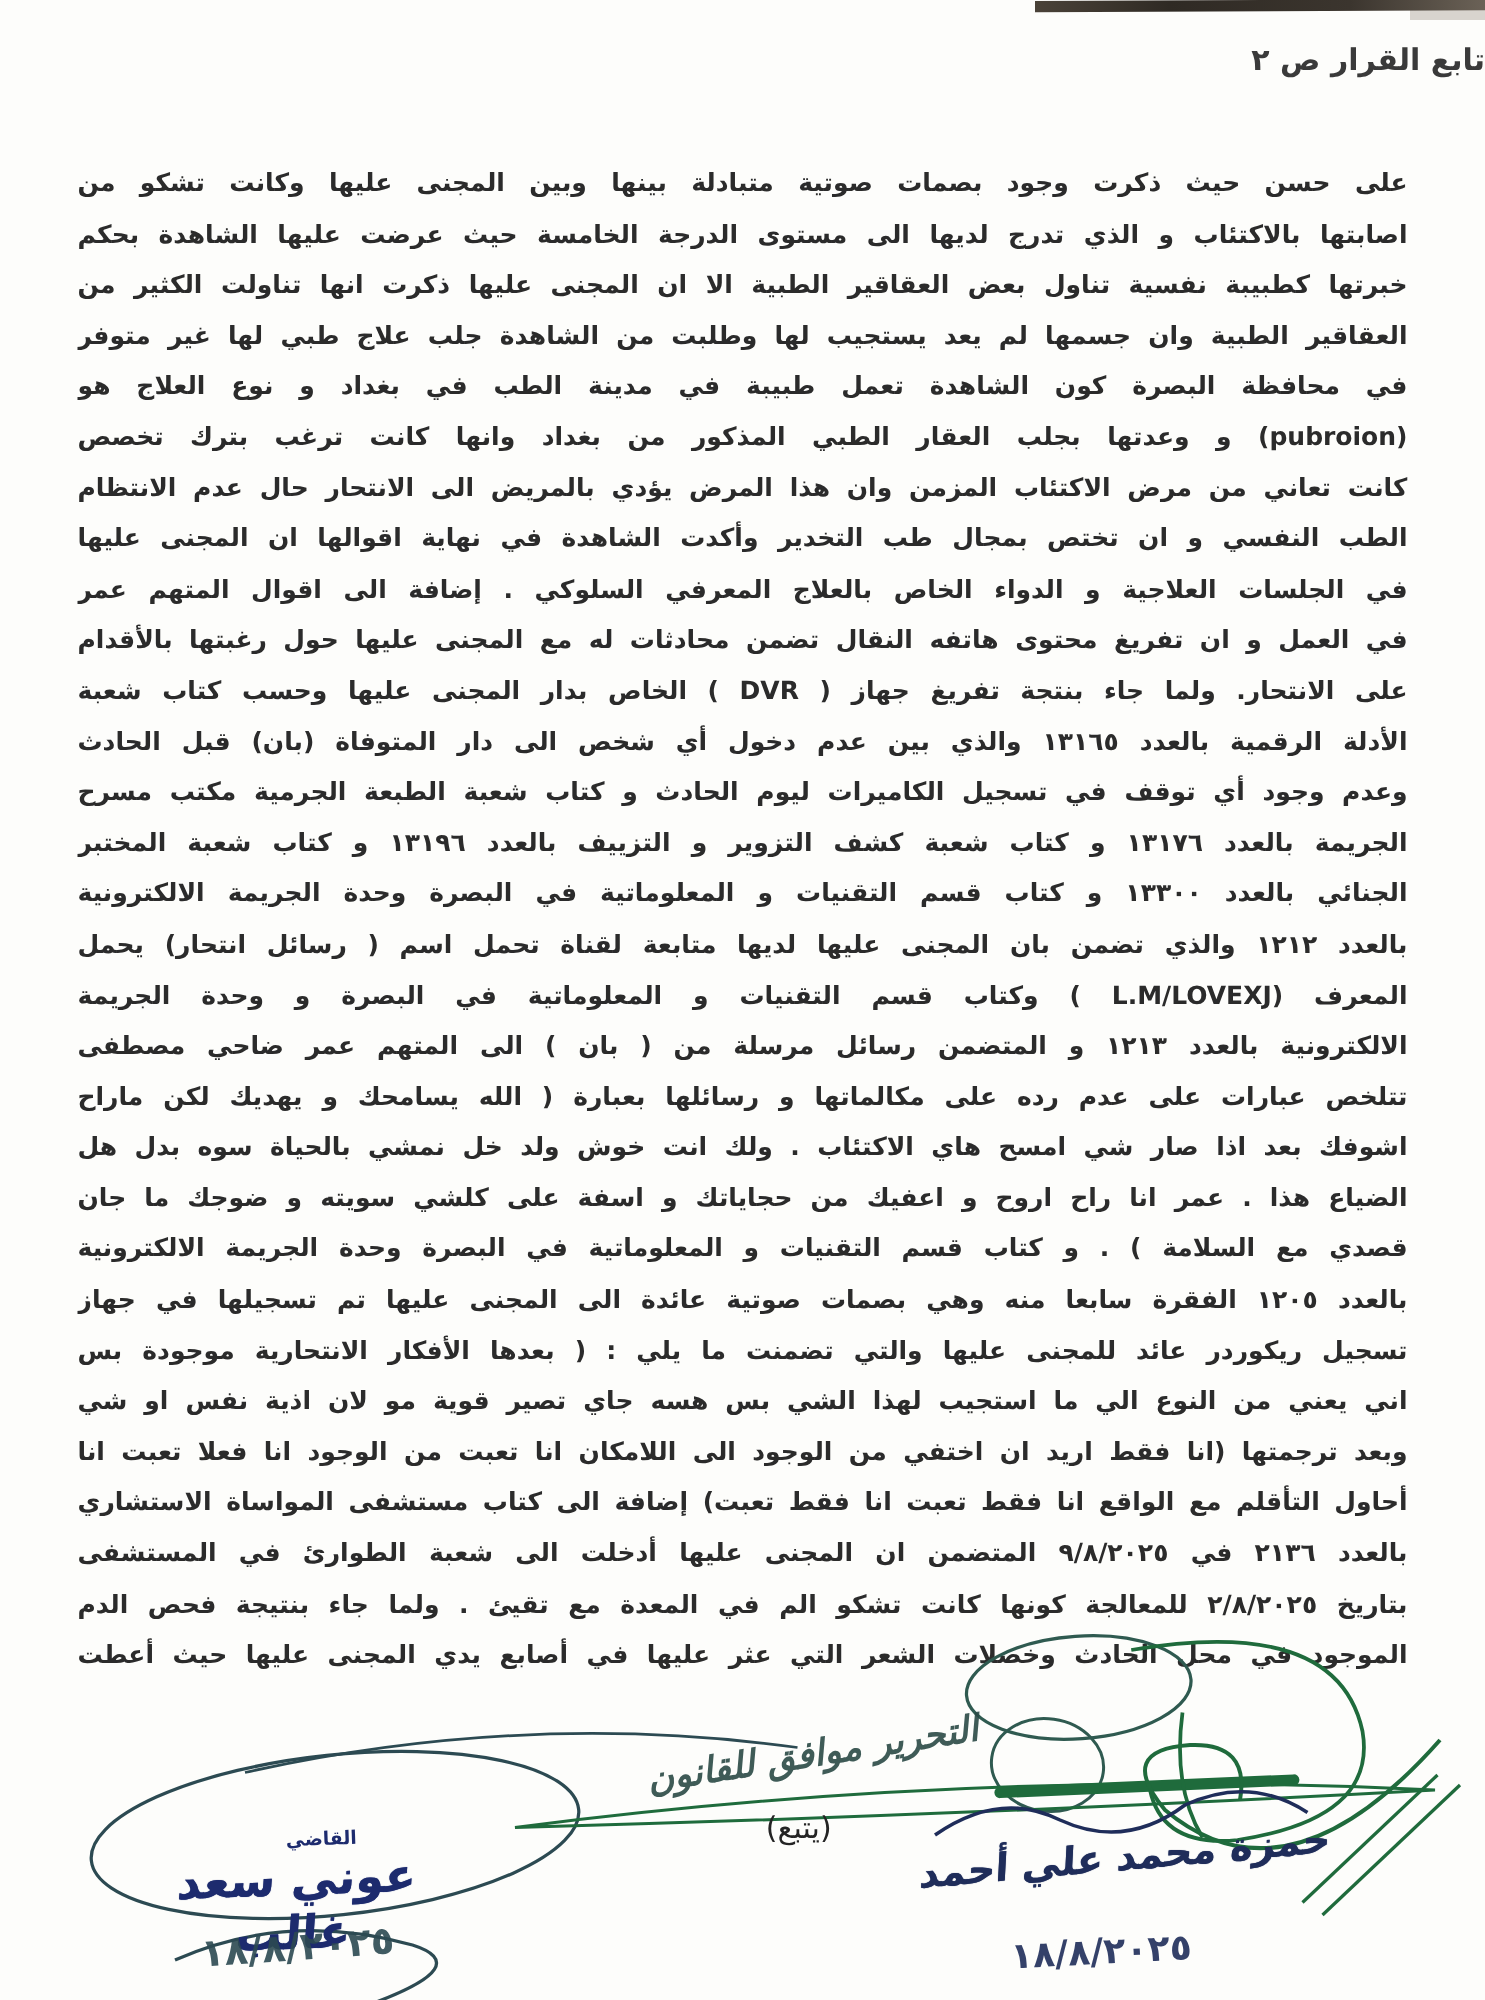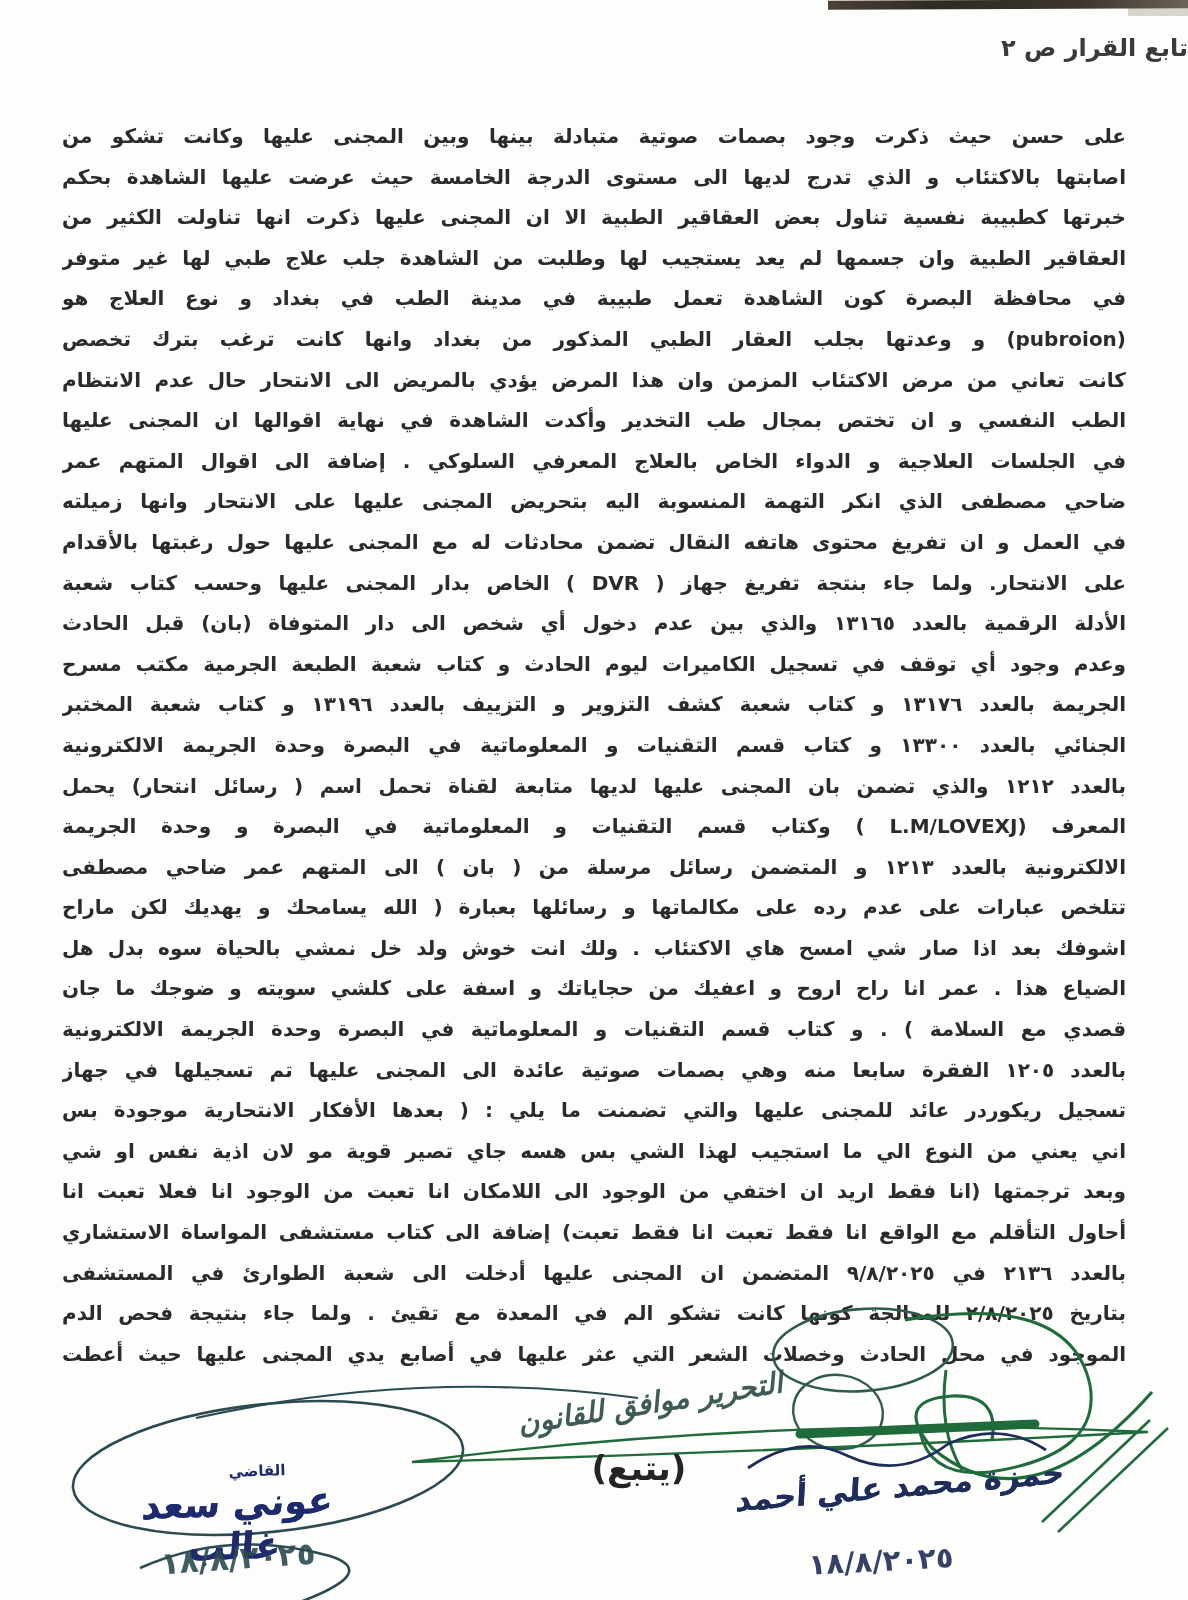--- a/index.html
+++ b/index.html
@@ -17,39 +17,39 @@
   .scan-corner{
     position:absolute;top:0;left:1128px;width:60px;height:16px;
     background:#b9b3a9;opacity:.55;
   }
   .page-header{
     position:absolute;top:34px;left:0;width:100%;
     text-align:right;font-size:24px;font-weight:700;color:#3a3a3a;
     letter-spacing:1px;
   }
   .body-text{
-    position:absolute;top:116px;right:62px;width:1064px;
+    position:absolute;top:126px;right:62px;width:1064px;
     direction:rtl;
     margin-left:34px;
   }
   .line{
     height:40.6px;line-height:40.6px;overflow:hidden;
     font-size:20px;font-weight:700;color:#2b2b2b;
     text-align:justify;text-align-last:justify;
     word-spacing:1px;
   }
   .footer-note{
     position:absolute;top:1386px;left:470px;width:360px;
     font-size:29px;font-weight:700;font-style:italic;
     color:#2b4a46;transform:rotate(-9deg);
     text-align:center;letter-spacing:2px;opacity:.9;
   }
   .continuation{
     position:absolute;top:1448px;left:584px;width:110px;
-    text-align:center;font-size:34px;font-weight:700;color:#242424;
+    text-align:center;font-size:24px;font-weight:400;color:#242424;
   }
   .judge-title{
     position:absolute;top:1462px;left:222px;width:70px;
     font-size:15px;font-weight:700;color:#1d2b6e;
     letter-spacing:3px;text-align:center;transform:rotate(-2deg);
   }
   .judge-name{
     position:absolute;top:1482px;left:96px;width:280px;
     font-size:37px;font-weight:700;color:#1d2b6e;
     transform:rotate(-2deg) skewX(-6deg);text-align:center;
@@ -84,21 +84,20 @@
 <div class="body-text">
   <div class="line">على حسن حيث ذكرت وجود بصمات صوتية متبادلة بينها وبين المجنى عليها وكانت تشكو من</div>
   <div class="line">اصابتها بالاكتئاب و الذي تدرج لديها الى مستوى الدرجة الخامسة حيث عرضت عليها الشاهدة بحكم</div>
   <div class="line">خبرتها كطبيبة نفسية تناول بعض العقاقير الطبية الا ان المجنى عليها ذكرت انها تناولت الكثير من</div>
   <div class="line">العقاقير الطبية وان جسمها لم يعد يستجيب لها وطلبت من الشاهدة جلب علاج طبي لها غير متوفر</div>
   <div class="line">في محافظة البصرة كون الشاهدة تعمل طبيبة في مدينة الطب في بغداد و نوع العلاج هو</div>
   <div class="line">(pubroion) و وعدتها بجلب العقار الطبي المذكور من بغداد وانها كانت ترغب بترك تخصص</div>
   <div class="line">كانت تعاني من مرض الاكتئاب المزمن وان هذا المرض يؤدي بالمريض الى الانتحار حال عدم الانتظام</div>
   <div class="line">الطب النفسي و ان تختص بمجال طب التخدير وأكدت الشاهدة في نهاية اقوالها ان المجنى عليها</div>
   <div class="line">في الجلسات العلاجية و الدواء الخاص بالعلاج المعرفي السلوكي . إضافة الى اقوال المتهم عمر</div>
-  <div class="line">ضاحي مصطفى الذي انكر التهمة المنسوبة اليه بتحريض المجنى عليها على الانتحار وانها زميلته</div>
   <div class="line">في العمل و ان تفريغ محتوى هاتفه النقال تضمن محادثات له مع المجنى عليها حول رغبتها بالأقدام</div>
   <div class="line">على الانتحار. ولما جاء بنتجة تفريغ جهاز ( DVR ) الخاص بدار المجنى عليها وحسب كتاب شعبة</div>
   <div class="line">الأدلة الرقمية بالعدد ١٣١٦٥ والذي بين عدم دخول أي شخص الى دار المتوفاة (بان) قبل الحادث</div>
   <div class="line">وعدم وجود أي توقف في تسجيل الكاميرات ليوم الحادث و كتاب شعبة الطبعة الجرمية مكتب مسرح</div>
   <div class="line">الجريمة بالعدد ١٣١٧٦ و كتاب شعبة كشف التزوير و التزييف بالعدد ١٣١٩٦ و كتاب شعبة المختبر</div>
   <div class="line">الجنائي بالعدد ١٣٣٠٠ و كتاب قسم التقنيات و المعلوماتية في البصرة وحدة الجريمة الالكترونية</div>
   <div class="line">بالعدد ١٢١٢ والذي تضمن بان المجنى عليها لديها متابعة لقناة تحمل اسم ( رسائل انتحار) يحمل</div>
   <div class="line">المعرف (L.M/LOVEXJ ) وكتاب قسم التقنيات و المعلوماتية في البصرة و وحدة الجريمة</div>
   <div class="line">الالكترونية بالعدد ١٢١٣ و المتضمن رسائل مرسلة من ( بان ) الى المتهم عمر ضاحي مصطفى</div>
   <div class="line">تتلخص عبارات على عدم رده على مكالماتها و رسائلها بعبارة ( الله يسامحك و يهديك لكن ماراح</div>

